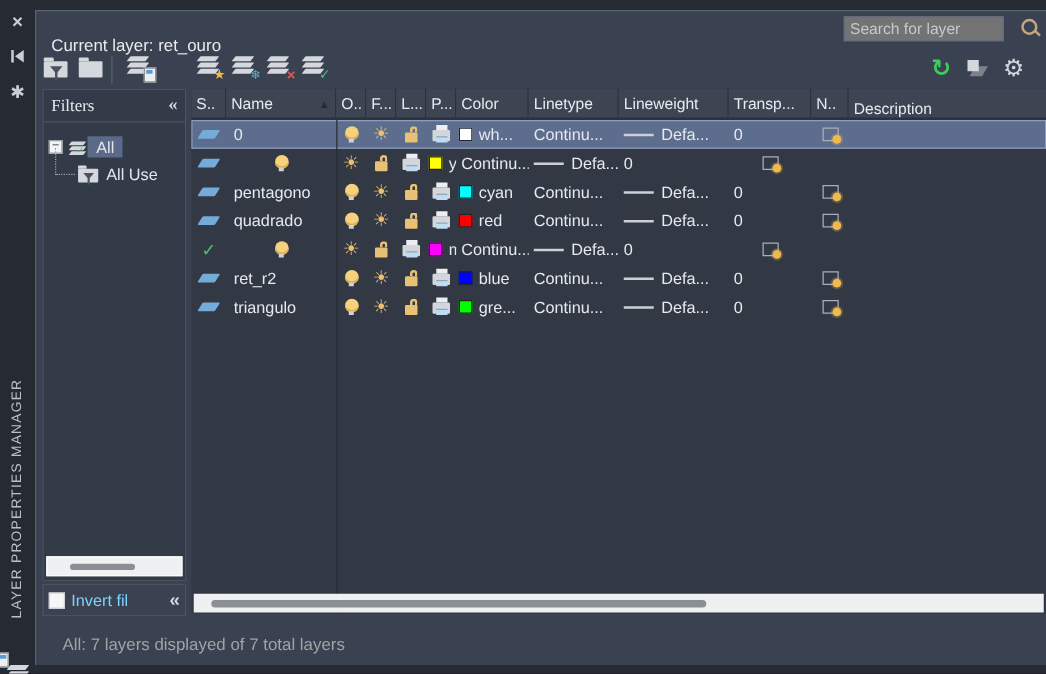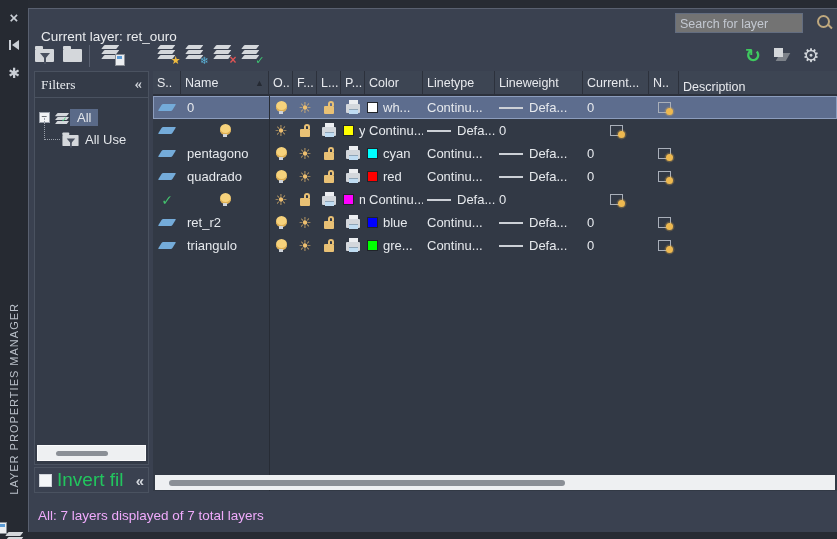--- a/index.html
+++ b/index.html
@@ -69,21 +69,21 @@
   .sel-label{background:#5a6a88;padding:1px 7px;margin-left:2px;cursor:pointer;}
   .connector{position:absolute;left:9px;top:-10px;width:15px;height:21px;border-left:1px dotted #9aa0aa;border-bottom:1px dotted #9aa0aa;}
   .tree-row .folder{flex:none;margin-left:26px;margin-top:2px;transform:scale(0.85);}
   .used-label{margin-left:5px;overflow:hidden;}
   .filters-scroll{position:absolute;left:2px;right:2px;bottom:3px;height:16px;background:#eef0f2;border:1px solid #fafbfc;box-sizing:border-box;cursor:pointer;}
   .filters-scroll .thumb{position:absolute;left:18px;top:5px;width:52px;height:5px;background:#8a8f96;border-radius:3px;cursor:pointer;}
 
   
   .invert-row{position:absolute;left:5px;top:458px;width:115px;height:26px;border:1px solid #4a5260;box-sizing:border-box;display:flex;align-items:center;background:#3a4150;}
   .checkbox{width:13px;height:13px;background:#f4f6f8;border:1px solid #d0d4da;box-sizing:border-box;margin-left:4px;cursor:pointer;flex:none;}
-  .invert-label{font-size:19px;color:#22c55e;margin-left:5px;white-space:nowrap;overflow:hidden;}
+  .invert-label{font-size:13px;color:#7dd3fc;margin-left:5px;white-space:nowrap;overflow:hidden;}
   .invert-row .chev{margin-left:auto;margin-right:4px;}
 
   
   .grid{position:absolute;left:124px;top:62px;right:0;height:420px;background:#323945;overflow:hidden;}
   .gcols{display:grid;grid-template-columns:28px 88px 24px 24px 24px 24px 58px 72px 88px 66px 30px minmax(0,1fr);}
   .grid-header .hcell{background:#3d4553;border-right:1px solid #2c313c;border-bottom:2px solid #2c313c;color:#e8eaee;font-size:12.5px;height:23px;line-height:23px;padding-left:4px;overflow:hidden;white-space:nowrap;cursor:pointer;display:flex;align-items:center;}
   .grid-header .hcell span{line-height:normal;}
   .sort{margin-left:auto;margin-right:4px;font-size:9px;color:#252a33;}
   .name-divider{position:absolute;left:116px;top:25px;bottom:0;width:1px;background:#272c35;}
 
@@ -109,21 +109,21 @@
   .printer::after{content:'';position:absolute;top:5px;left:2.5px;width:9px;height:5px;background:#bfdcf2;border-top:1px solid #8fa5b8;box-sizing:border-box;}
   .swatch{display:block;width:11px;height:11px;border:1px solid #20242a;box-sizing:border-box;margin-right:5px;flex:none;}
   .lwline{display:block;width:24px;height:2px;background:#ccd0d6;margin-right:6px;flex:none;}
   .vpf{position:relative;display:block;width:13px;height:11px;border:1px solid #a9afb9;box-sizing:border-box;}
   .vpf-sun{position:absolute;right:-3px;bottom:-3px;width:7px;height:7px;border-radius:50%;background:#eeb950;box-shadow:0 0 0 1.5px rgba(238,185,80,0.25);}
 
   .grid-scroll{position:absolute;left:2px;right:2px;bottom:1px;height:15px;background:#eef0f2;cursor:pointer;}
   .grid-scroll .thumb{position:absolute;left:14px;top:5px;width:396px;height:6px;background:#8a8f96;border-radius:3px;cursor:pointer;}
 
   
-  .statusbar{position:absolute;left:0;right:0;bottom:0;height:33px;display:flex;align-items:center;padding-left:9px;color:#f0abfc;font-size:13.5px;}
+  .statusbar{position:absolute;left:12px;right:0;bottom:0;height:33px;display:flex;align-items:center;padding-left:9px;color:#a3a3a3;font-size:13.5px;}
 </style>
 </head>
 <body>
 
 <div class="root">
 
   <div class="dock">
     <div class="strip-btn strip-close">×</div>
     <div class="strip-btn strip-autohide">
         <span class="ah">
@@ -264,21 +264,21 @@
         <div class="hcell">
             <span>Color</span>
           </div>
         <div class="hcell">
             <span>Linetype</span>
           </div>
         <div class="hcell">
             <span>Lineweight</span>
           </div>
         <div class="hcell">
-            <span>Current...</span>
+            <span>Transp...</span>
           </div>
         <div class="hcell">
             <span>N..</span>
           </div>
         <div class="hcell" style="border-right:none;align-items:flex-end;">
             <span>Description</span>
           </div>
       </div>
       <div>
   <div class="grid-row gcols selected">

